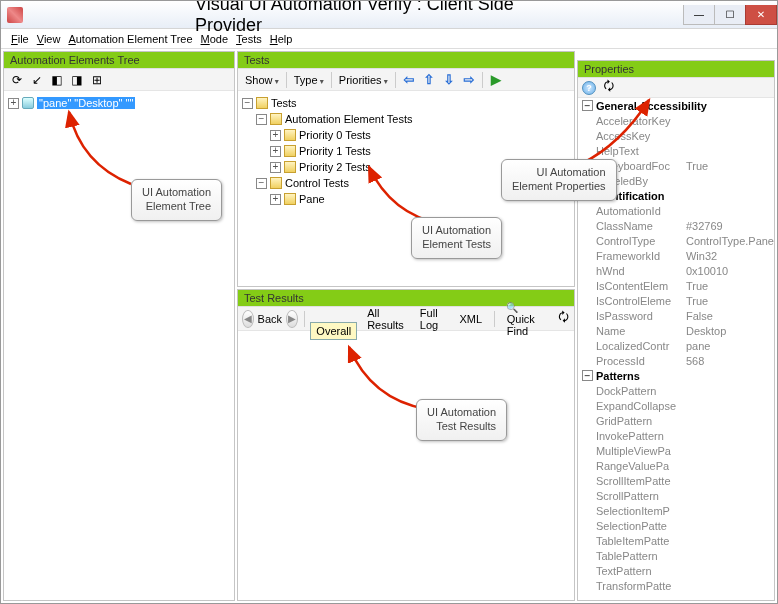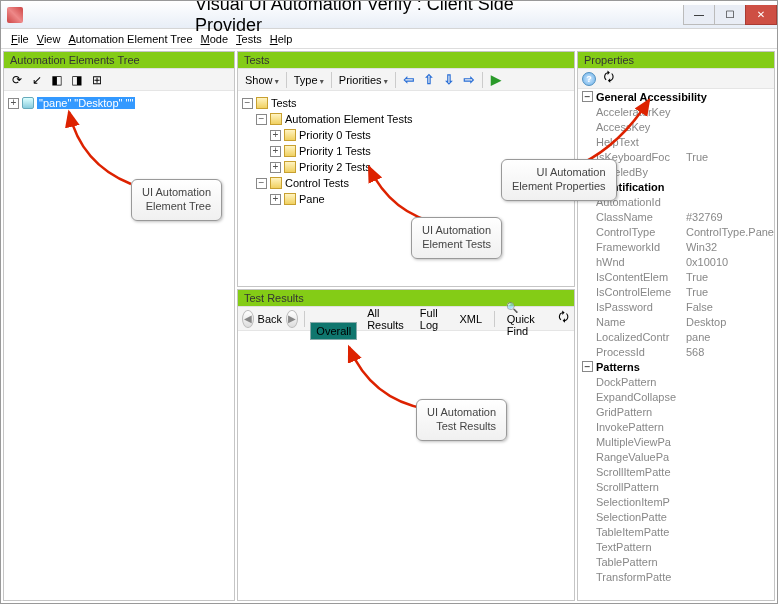--- a/index.html
+++ b/index.html
@@ -12,21 +12,21 @@
 .winbtn { width: 32px; height: 20px; border: 1px solid #bbb; border-top: none; margin: 0 0 0 -1px; display: flex; align-items: center; justify-content: center; font-size: 10px; background: #e9edf5; }
 .winbtn.close { background: #ce4f44; color: #fff; border-color: #a83b33; }
 .menubar { height: 20px; display: flex; align-items: center; gap: 0; padding: 0 6px; border-bottom: 1px solid #ddd; font-size: 11px; }
 .menubar span { padding: 1px 4px; cursor: default; }
 .menubar span u { text-decoration: underline; }
 .content { flex: 1; display: flex; padding: 2px; gap: 2px; overflow: hidden; position: relative; }
 .panel { border: 1px solid #c5c5c5; display: flex; flex-direction: column; background: #fff; }
 .panel-header { padding: 2px 6px; font-size: 11px; color: #333; background: #84cc16; border-bottom: 1px solid #e0e0e0; }
 .left { width: 252px; }
 .mid { width: 338px; display: flex; flex-direction: column; gap: 2px; }
-.right { flex: 1; }
+.right { flex: 1; margin-top: 9px; }
 .toolbar { height: 22px; display: flex; align-items: center; gap: 2px; padding: 1px 4px; background: #f4f4f4; border-bottom: 1px solid #e5e5e5; }
 .tbtn { width: 18px; height: 18px; display: inline-flex; align-items: center; justify-content: center; font-size: 12px; border: 1px solid transparent; }
 .treebody { flex: 1; padding: 4px; overflow: auto; position: relative; }
 .treenode { display: flex; align-items: center; gap: 3px; height: 16px; font-size: 11px; }
 .indent1 { padding-left: 14px; }
 .indent2 { padding-left: 28px; }
 .exp { width: 11px; height: 11px; border: 1px solid #888; display: inline-flex; align-items: center; justify-content: center; font-size: 10px; line-height: 1; color: #555; background: #fff; }
 .nodeicon { width: 12px; height: 12px; display: inline-block; }
 .nodeicon.folder { background: linear-gradient(#fff3c0,#f0d060); border: 1px solid #c8a030; }
 .nodeicon.item { background: linear-gradient(#dff,#8cd); border: 1px solid #6ab; border-radius: 2px; }
@@ -35,21 +35,21 @@
 .midresults { flex: 1; }
 .testtoolbar { height: 22px; display: flex; align-items: center; gap: 2px; padding: 0 4px; background: #f4f4f4; border-bottom: 1px solid #e5e5e5; font-size: 11px; }
 .drop { padding: 1px 3px; }
 .drop::after { content: " ▾"; font-size: 8px; color: #555; }
 .sep { width: 1px; height: 16px; background: #ccc; margin: 0 2px; }
 .navarrow { font-size: 13px; font-weight: bold; }
 .navarrow.blue { color: #2a6fd6; }
 .navarrow.green { color: #2a9a2a; }
 .resulttoolbar { height: 24px; display: flex; align-items: center; gap: 4px; padding: 0 4px; background: #f4f4f4; border-bottom: 1px solid #e5e5e5; font-size: 11px; flex-wrap: nowrap; }
 .resbtn { padding: 2px 5px; border: 1px solid transparent; }
-.resbtn.active { border: 1px solid #8aa; background: #0f766e; margin-top: 25px; }
+.resbtn.active { border: 1px solid #8aa; background: #fef9c3; margin-top: 25px; }
 .circlebtn { width: 18px; height: 18px; border-radius: 50%; border: 1px solid #bbb; background: linear-gradient(#fff,#ddd); display: inline-flex; align-items: center; justify-content: center; font-size: 10px; color: #888; }
 .propbody { flex: 1; overflow: auto; font-size: 11px; }
 .proprow { display: flex; height: 15px; align-items: center; padding-left: 4px; }
 .propexp { width: 11px; height: 11px; border: 1px solid #888; display: inline-flex; align-items: center; justify-content: center; font-size: 10px; margin-right: 3px; color: #555; background: #fff; }
 .propgroup { font-weight: bold; }
 .propkey { width: 104px; color: #888; padding-left: 14px; overflow: hidden; white-space: nowrap; }
 .propval { color: #888; flex: 1; overflow: hidden; white-space: nowrap; }
 .callout { position: absolute; background: linear-gradient(#fff,#f0f0f0); border: 1px solid #999; border-radius: 6px; padding: 6px 10px; font-size: 11px; box-shadow: 1px 1px 3px rgba(0,0,0,.25); color: #444; z-index: 20; text-align: right; line-height: 1.25; }
 svg.arrow { position: absolute; z-index: 19; pointer-events: none; }
 .helpicon { width: 14px; height: 14px; border-radius: 50%; background: radial-gradient(#cfe8ff,#6ab0e8); border: 1px solid #5090c0; display: inline-flex; align-items: center; justify-content: center; font-size: 9px; color: #fff; font-weight: bold; }
@@ -295,25 +295,25 @@
           </div>
           <div class="proprow">
             <span class="propkey">SelectionPatte</span>
             <span class="propval"></span>
           </div>
           <div class="proprow">
             <span class="propkey">TableItemPatte</span>
             <span class="propval"></span>
           </div>
           <div class="proprow">
+            <span class="propkey">TablePattern</span>
+            <span class="propval"></span>
+          </div>
+          <div class="proprow">
             <span class="propkey">TextPattern</span>
-            <span class="propval"></span>
-          </div>
-          <div class="proprow">
-            <span class="propkey">TablePattern</span>
             <span class="propval"></span>
           </div>
           <div class="proprow">
             <span class="propkey">TransformPatte</span>
             <span class="propval"></span>
           </div>
           <div class="proprow">
             <span class="propval"></span>
           </div>
         </div>

